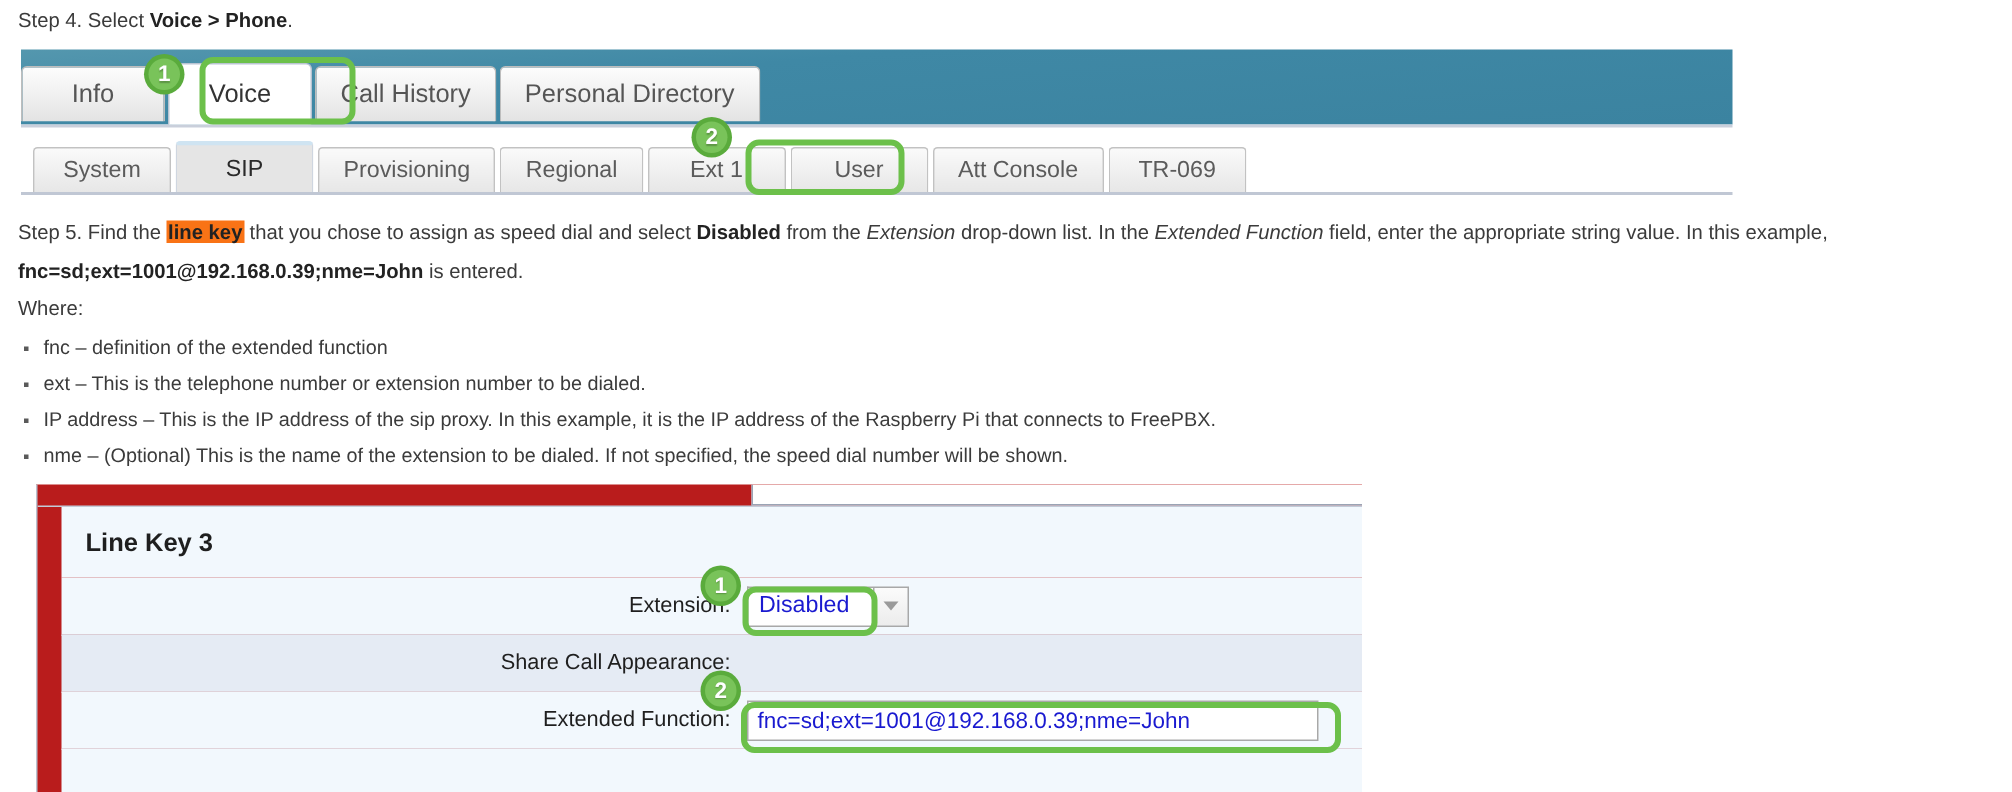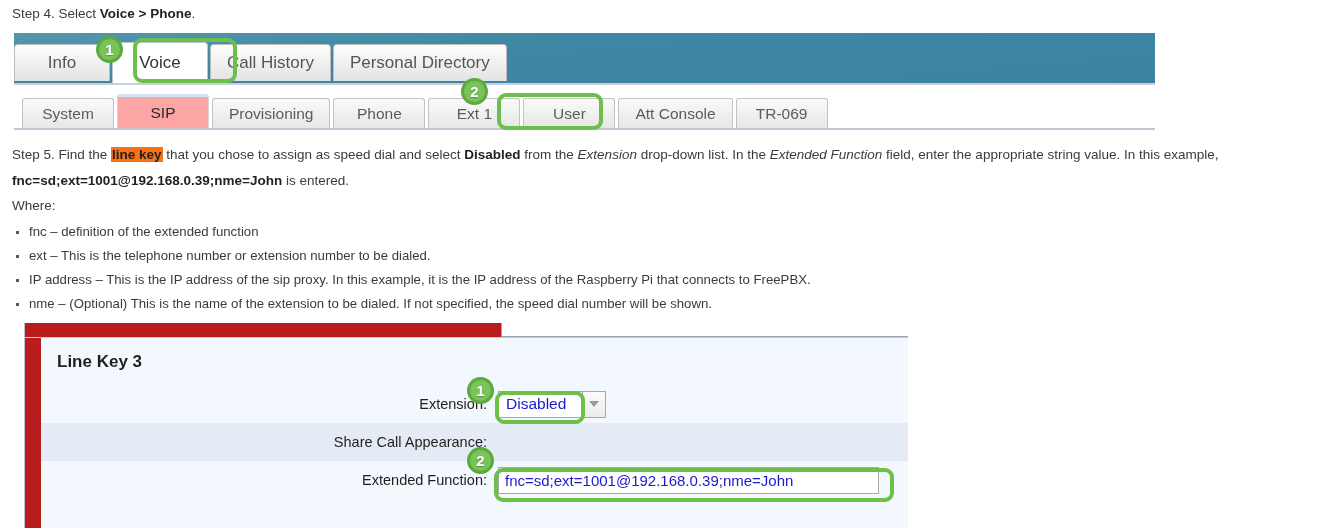--- a/index.html
+++ b/index.html
@@ -82,21 +82,21 @@
     margin-right: 3px;
     display: flex; align-items: center; justify-content: center;
     font-size: 15.5px;
     color: #5b5b5b;
     background: linear-gradient(180deg, #fafafa 0%, #f0f0f0 50%, #e6e6e6 100%);
     border: 1px solid #c2c2c2;
     border-bottom: none;
     border-radius: 3px 3px 0 0;
   }
   .stab.active {
-    background: #fca5a5;
+    background: #e5e5e5;
     color: #2a2a2a;
     height: 35px;
     border: 1px solid #cfd6e0;
     border-top: 3px solid #cfe4f2;
     border-bottom: none;
   }
   .tabs-underline {
     position: absolute;
     left: 14px; top: 128px;
     width: 1141px; height: 2px;
@@ -297,21 +297,21 @@
     <div class="stab">
         <span>System</span>
       </div>
     <div class="stab active">
         <span>SIP</span>
       </div>
     <div class="stab">
         <span>Provisioning</span>
       </div>
     <div class="stab">
-        <span>Phone</span>
+        <span>Regional</span>
       </div>
     <div class="stab">
         <span>Ext 1</span>
       </div>
     <div class="stab">
         <span>User</span>
       </div>
     <div class="stab">
         <span>Att Console</span>
       </div>

